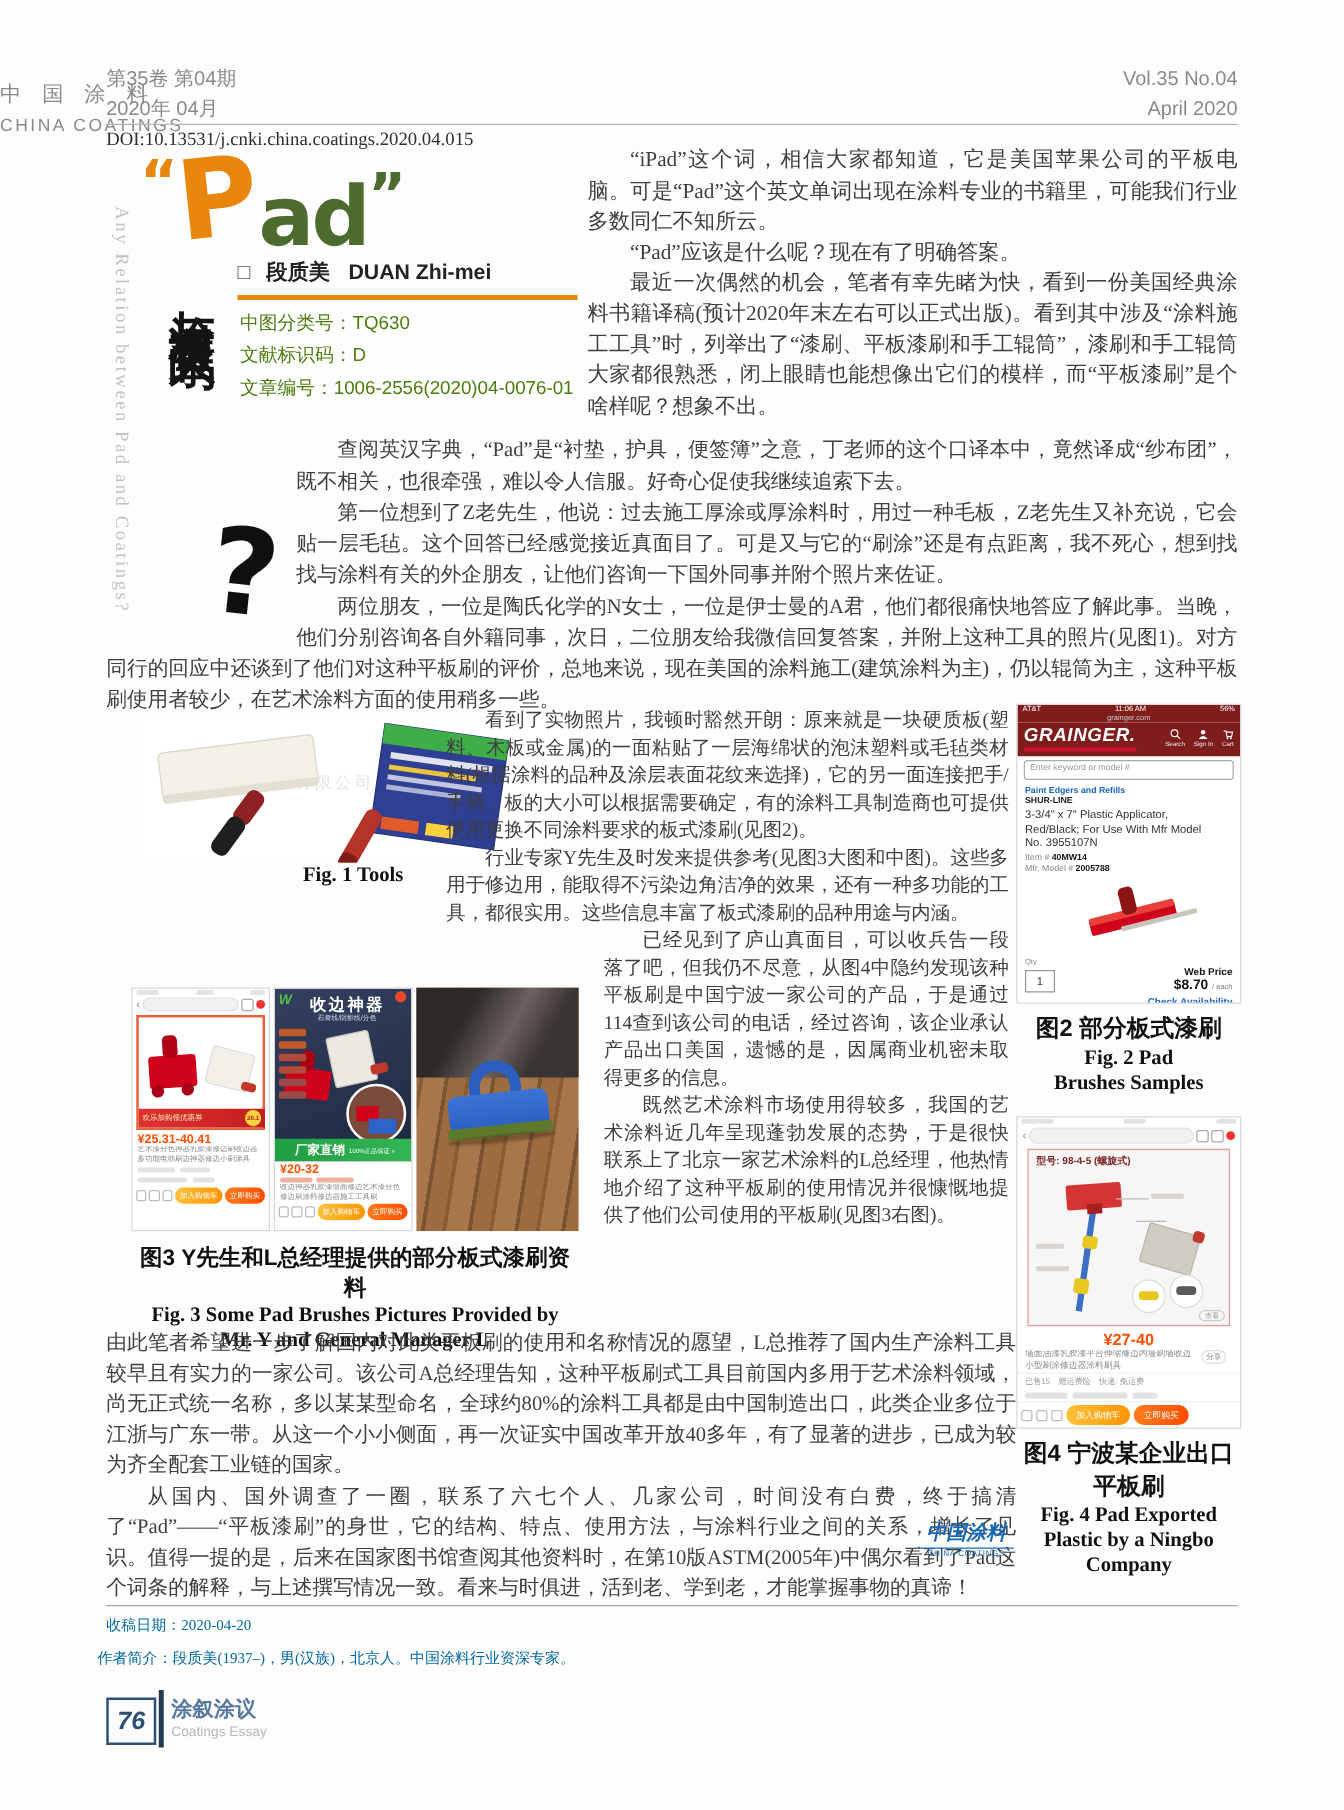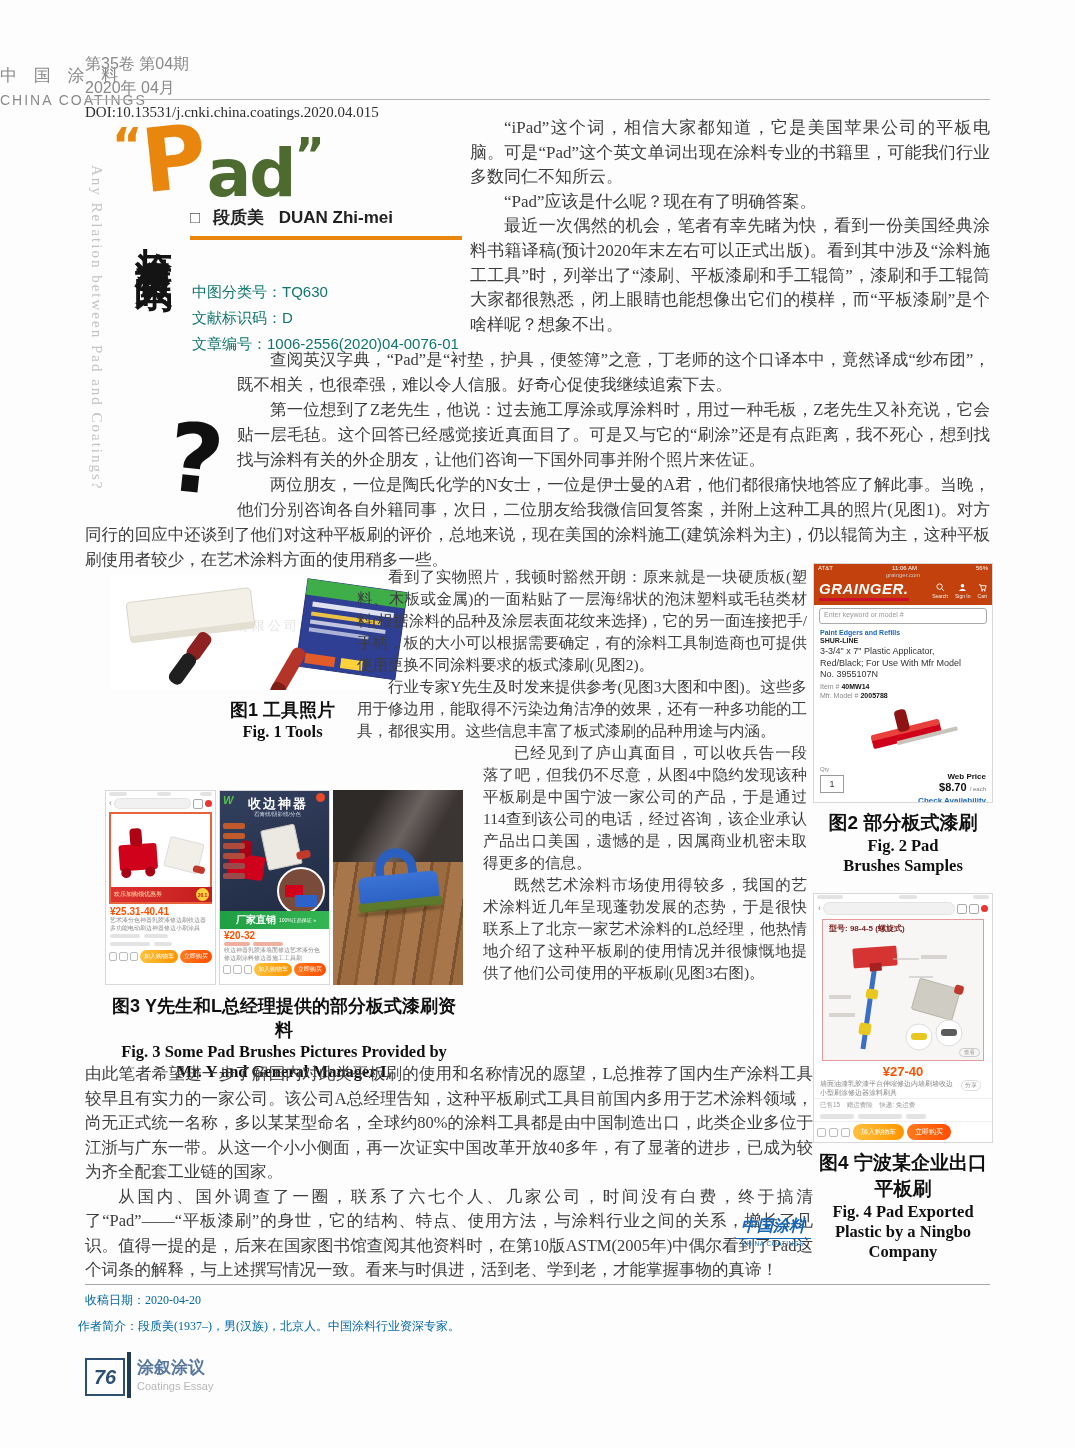--- a/index.html
+++ b/index.html
@@ -20,29 +20,29 @@
   .q-open{font-size:46px;color:#e8860d;line-height:1;}
   .pad-p{font-size:88px;color:#e8860d;line-height:.85;transform:rotate(-6deg);}
   .pad-ad{font-size:66px;color:#4e6b2f;line-height:.9;margin-top:22px;letter-spacing:-2px;}
   .q-close{font-size:46px;color:#4e6b2f;line-height:1;margin-top:10px;}
   .vert-cn{writing-mode:vertical-lr;text-orientation:upright;font-size:37px;font-weight:900;color:#141414;
            letter-spacing:5px;font-family:"DejaVu Sans",sans-serif;}
   .bigq{font-size:95px;font-weight:900;color:#101010;transform:rotate(6deg);font-family:"DejaVu Sans",sans-serif;line-height:1;}
   .author{font-size:17px;font-weight:700;color:#222;}
   .author .sq{color:#555;font-weight:400;margin-right:8px;}
   .orange-rule{background:#e8860d;height:4px;}
-  .meta{font-size:15px;color:#0f766e;line-height:26px;margin-top:33px;}
+  .meta{font-size:15px;color:#4d7c0f;line-height:26px;}
   
   .capcn{font-family:"Liberation Sans","DejaVu Sans",sans-serif;font-weight:700;font-size:18px;color:#101010;text-align:center;}
   .capen{font-family:"Liberation Serif","DejaVu Serif",serif;font-weight:700;font-size:16.5px;color:#101010;text-align:center;}
   
   .shot{background:#fff;border:1px solid #d8d8d8;overflow:hidden;box-sizing:border-box;}
   .bar{background:#e3e3e3;border-radius:2px;}
   
-  .g-black{background:#c2410c;color:#fff;}
+  .g-black{background:#7f1d1d;color:#fff;}
   .g-status{display:flex;justify-content:space-between;font-size:6px;padding:1px 4px;}
   .g-url{text-align:center;font-size:6px;color:#ccc;}
   .g-brandrow{display:flex;justify-content:space-between;align-items:center;padding:2px 5px 4px 5px;}
   .g-logo{font-size:15px;font-weight:900;font-style:italic;letter-spacing:.5px;border-bottom:3px solid #ce0e2d;padding-bottom:1px;}
   .g-nav{display:flex;gap:7px;}
   .g-navitem{display:flex;flex-direction:column;align-items:center;font-size:5px;color:#eee;gap:1px;}
   .g-search{margin:3px 5px;border:1px solid #aaa;border-radius:3px;font-size:7px;color:#999;padding:2px 4px;height:10px;overflow:hidden;}
   .g-link{color:#1a66c0;font-size:7px;font-weight:700;}
   .g-brand{color:#222;font-size:7px;font-weight:700;margin-top:1px;}
   .g-desc{color:#333;font-size:9px;line-height:11.5px;margin-top:2px;}
@@ -83,20 +83,24 @@
 
 <div class="page">
 
   <div class="abs hdr sans" style="left:85px;top:52px;">
     <div>第35卷 第04期</div>
     <div>2020年 04月</div>
   </div>
   <div class="abs hdr sans" style="left:0;top:64px;width:1075px;text-align:left;">
     <div style="font-size:17px;letter-spacing:6px;">中 国 涂 料</div>
     <div style="font-size:14px;letter-spacing:2px;">CHINA COATINGS</div>
+  </div>
+  <div class="abs hdr sans" style="left:690px;top:52px;width:300px;text-align:right;">
+    <div>Vol.35 No.04</div>
+    <div>April 2020</div>
   </div>
   <div class="abs hdr-line" style="left:85px;top:99px;width:905px;"></div>
   <div class="abs doi" style="left:85px;top:104px;">DOI:10.13531/j.cnki.china.coatings.2020.04.015</div>
 
   <div class="abs vert-en" style="left:88px;top:165px;">Any Relation between Pad and Coatings?</div>
 
   <div class="abs padtitle" style="left:112px;top:122px;">
     <span class="q-open">“</span>
     <span class="pad-p">P</span>
     <span class="pad-ad">ad</span>
@@ -152,21 +156,20 @@
           <rect x="200" y="58" width="60" height="4" fill="#ffffff" opacity=".6"></rect>
           <rect x="200" y="84" width="30" height="10" fill="#e45b2a"></rect>
           <rect x="236" y="84" width="22" height="10" fill="#ffd23c"></rect>
         </g>
         <g transform="rotate(30 185 85)">
           <rect x="178" y="72" width="14" height="52" rx="6" fill="#b5342a"></rect>
           <rect x="178" y="112" width="14" height="14" rx="5" fill="#7d1d15"></rect>
         </g>
       </svg>
     </div>
-    <div class="capcn" style="margin-top:8px;">图1  工具照片</div>
     <div class="capen">Fig. 1   Tools</div>
   </div>
 
   <div class="abs" style="left:357px;top:566px;width:450px;font-size:15.5px;line-height:22px;">
     <p class="body indent">看到了实物照片，我顿时豁然开朗：原来就是一块硬质板(塑料、木板或金属)的一面粘贴了一层海绵状的泡沫塑料或毛毡类材料(根据涂料的品种及涂层表面花纹来选择)，它的另一面连接把手/手柄，板的大小可以根据需要确定，有的涂料工具制造商也可提供使用更换不同涂料要求的板式漆刷(见图2)。</p>
     <p class="body indent">行业专家Y先生及时发来提供参考(见图3大图和中图)。这些多用于修边用，能取得不污染边角洁净的效果，还有一种多功能的工具，都很实用。这些信息丰富了板式漆刷的品种用途与内涵。</p>
     <div class="spc" style="width:126px;height:276px;"></div>
     <p class="body indent">已经见到了庐山真面目，可以收兵告一段落了吧，但我仍不尽意，从图4中隐约发现该种平板刷是中国宁波一家公司的产品，于是通过114查到该公司的电话，经过咨询，该企业承认产品出口美国，遗憾的是，因属商业机密未取得更多的信息。</p>
     <p class="body indent">既然艺术涂料市场使用得较多，我国的艺术涂料近几年呈现蓬勃发展的态势，于是很快联系上了北京一家艺术涂料的L总经理，他热情地介绍了这种平板刷的使用情况并很慷慨地提供了他们公司使用的平板刷(见图3右图)。</p>
   </div>

